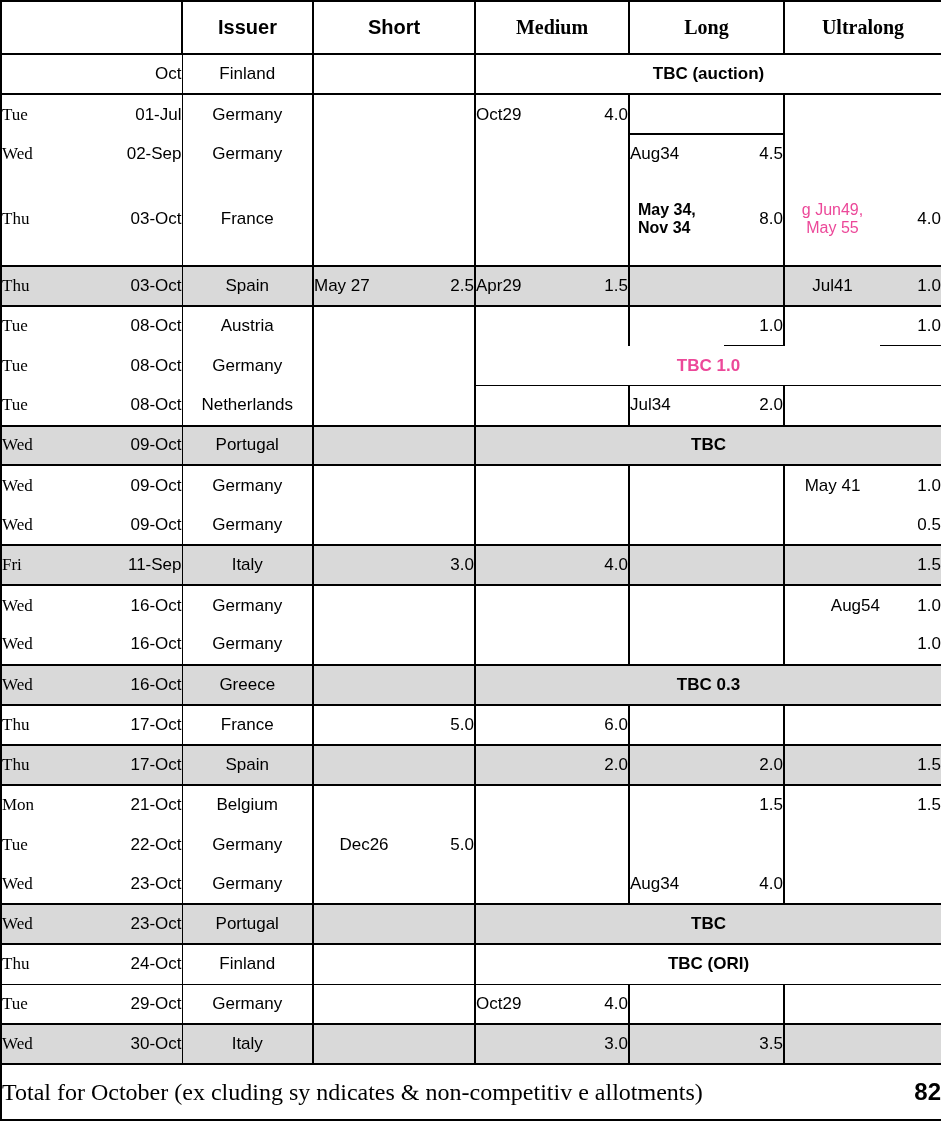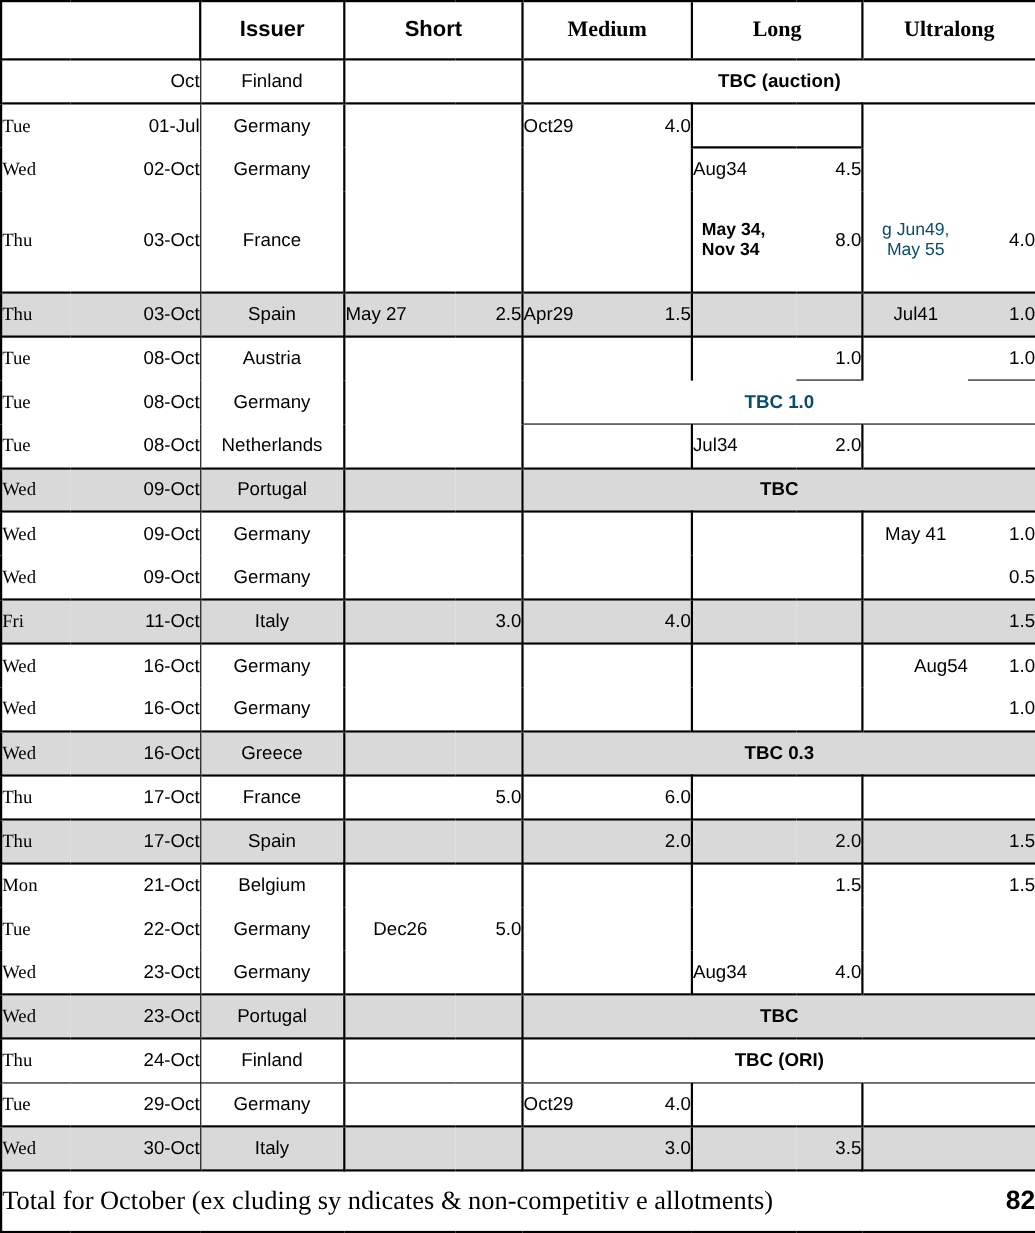--- a/index.html
+++ b/index.html
@@ -55,21 +55,21 @@
   .hdr {
     text-align: center;
     font-weight: bold;
     font-size: 20px;
     height: 42px;
   }
   .shade { background: #d9d9d9; }
   .center { text-align: center; font-weight: bold; }
   .right  { text-align: right; padding-right: 6px; }
   .left   { text-align: left; padding-left: 6px; }
-  .green  { color: #0c4a6e; }
+  .green  { color: #ec4899; }
   .rowh   { height: 33px; }
   .issuer { text-align: center; }
   .daycell { text-align: left; padding-left: 6px; }
   .datecell { text-align: right; padding-right: 12px; }
   .two-line-c { line-height: 1.15; font-size: 16px; text-align: center;}
   .totalrow td {
     font-size: 24px;
     height: 44px;
   }
   .totalnum { font-weight: bold; font-size: 21px; text-align: right; padding-right: 10px; }
@@ -121,21 +121,21 @@
       <td class="bt left">Oct29</td>
       <td class="bt right br">4.0</td>
       <td class="bt left"></td>
       <td class="bt right br"></td>
       <td class="bt left"></td>
       <td class="bt right br"></td>
     </tr>
 
     <tr class="rowh">
       <td class="bl daycell">Wed</td>
-      <td class="datecell br-thin">02-Oct</td>
+      <td class="datecell br-thin">02-Sep</td>
       <td class="br issuer">Germany</td>
       <td class="left"></td>
       <td class="right br"></td>
       <td class="left"></td>
       <td class="right br"></td>
       <td class="left bt">Aug34</td>
       <td class="right br bt">4.5</td>
       <td class="left"></td>
       <td class="right br"></td>
     </tr>
@@ -247,21 +247,21 @@
       <td class="left"></td>
       <td class="right br"></td>
       <td class="left"></td>
       <td class="right br"></td>
       <td class="left"></td>
       <td class="right br">0.5</td>
     </tr>
 
     <tr class="rowh shade">
       <td class="bl bt bb daycell shade">Fri</td>
-      <td class="bt bb datecell br-thin shade">11-Oct</td>
+      <td class="bt bb datecell br-thin shade">11-Sep</td>
       <td class="bt bb br issuer shade">Italy</td>
       <td class="bt bb left shade"></td>
       <td class="bt bb right br shade">3.0</td>
       <td class="bt bb left shade"></td>
       <td class="bt bb right br shade">4.0</td>
       <td class="bt bb left shade"></td>
       <td class="bt bb right br shade"></td>
       <td class="bt bb left shade"></td>
       <td class="bt bb right br shade">1.5</td>
     </tr>

